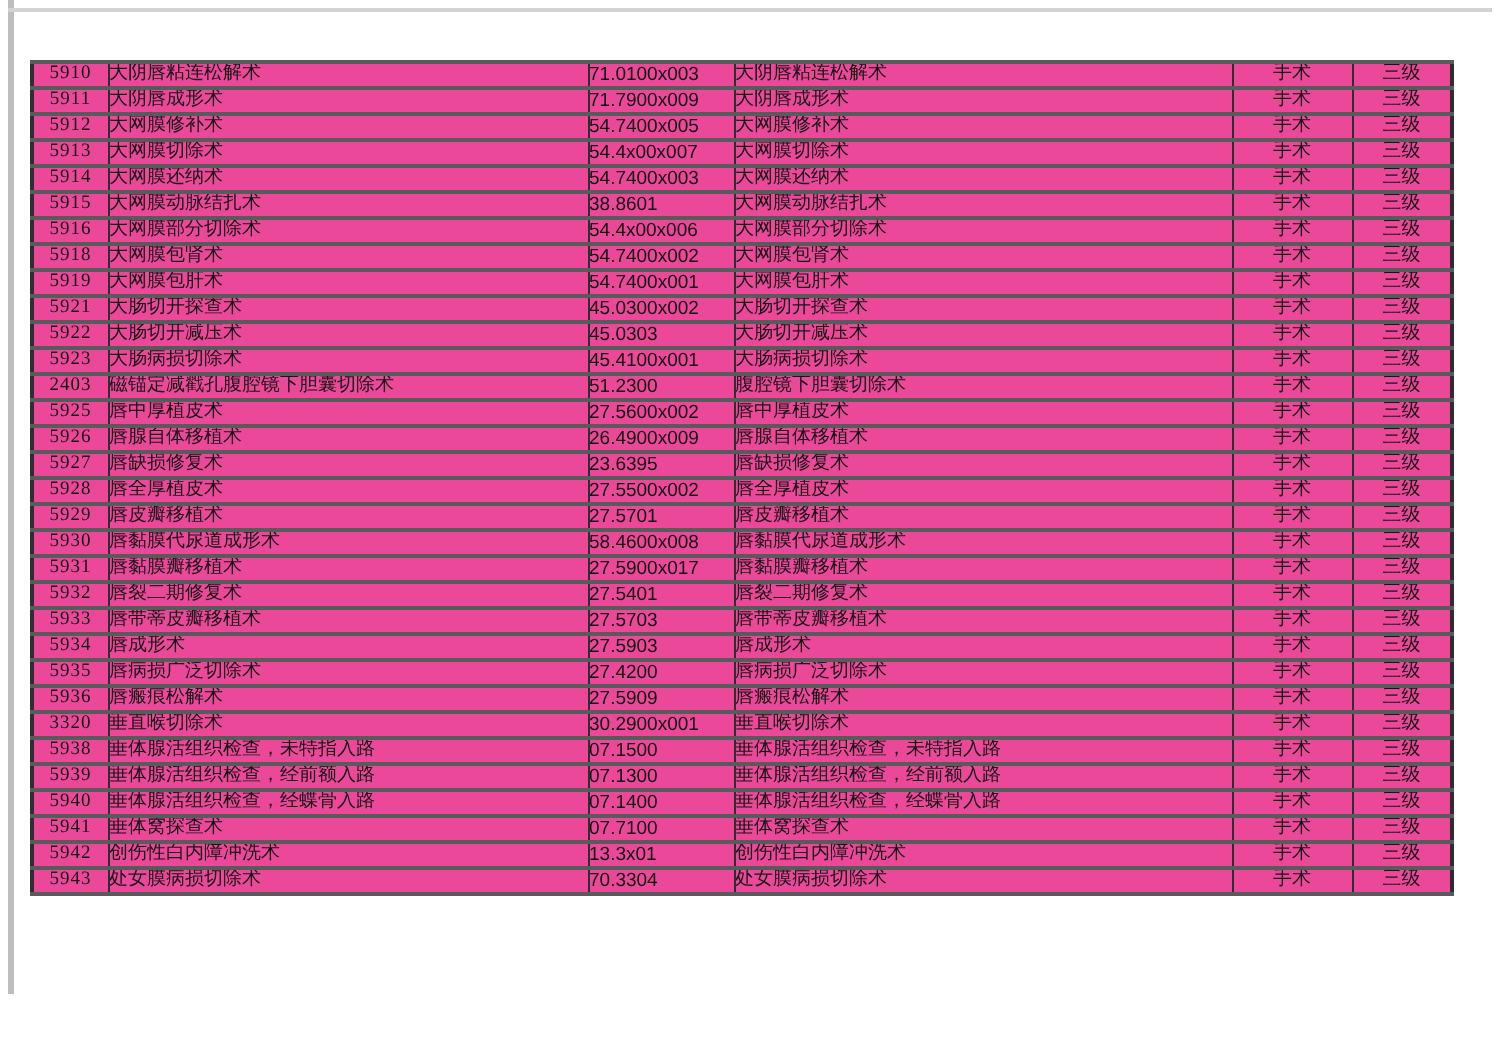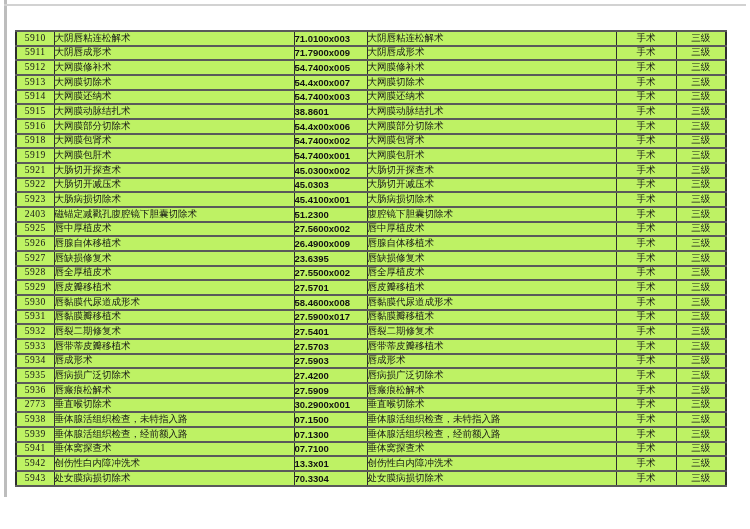--- a/index.html
+++ b/index.html
@@ -32,24 +32,24 @@
     top: 4px;
     width: 742px;
     height: 2px;
     background: #d2d2d2;
   }
   table.proc-table {
     position: absolute;
     left: 15px;
     top: 30px;
     width: 710px;
-    height: 457px;
+    height: 405px;
     border-collapse: collapse;
     table-layout: fixed;
-    background: #bef264;
+    background: #ec4899;
   }
   table.proc-table col.c-id    { width: 38px; }
   table.proc-table col.c-name  { width: 240px; }
   table.proc-table col.c-code  { width: 73px; }
   table.proc-table col.c-name2 { width: 249px; }
   table.proc-table col.c-cat   { width: 60px; }
   table.proc-table col.c-lvl   { width: 50px; }
   table.proc-table {
     border: 2px solid #2e2e2e;
   }
@@ -73,21 +73,21 @@
   }
   td.cell-name, td.cell-name2 {
     text-align: left;
     padding-left: 5px;
   }
   td.cell-code {
     text-align: left;
     padding-left: 4px;
     font-family: "Liberation Sans", sans-serif;
     font-size: 9px;
-    font-weight: 700;
+    font-weight: 400;
     color: #111111;
   }
   td.cell-cat, td.cell-lvl {
     text-align: center;
   }
 </style>
 </head>
 <body>
 
 <div class="page">
@@ -298,40 +298,48 @@
         </tr>
         <tr>
           <td class="cell-id">5936</td>
           <td class="cell-name">唇瘢痕松解术</td>
           <td class="cell-code">27.5909</td>
           <td class="cell-name2">唇瘢痕松解术</td>
           <td class="cell-cat">手术</td>
           <td class="cell-lvl">三级</td>
         </tr>
         <tr>
-          <td class="cell-id">2773</td>
+          <td class="cell-id">3320</td>
           <td class="cell-name">垂直喉切除术</td>
           <td class="cell-code">30.2900x001</td>
           <td class="cell-name2">垂直喉切除术</td>
           <td class="cell-cat">手术</td>
           <td class="cell-lvl">三级</td>
         </tr>
         <tr>
           <td class="cell-id">5938</td>
           <td class="cell-name">垂体腺活组织检查，未特指入路</td>
           <td class="cell-code">07.1500</td>
           <td class="cell-name2">垂体腺活组织检查，未特指入路</td>
           <td class="cell-cat">手术</td>
           <td class="cell-lvl">三级</td>
         </tr>
         <tr>
           <td class="cell-id">5939</td>
           <td class="cell-name">垂体腺活组织检查，经前额入路</td>
           <td class="cell-code">07.1300</td>
           <td class="cell-name2">垂体腺活组织检查，经前额入路</td>
+          <td class="cell-cat">手术</td>
+          <td class="cell-lvl">三级</td>
+        </tr>
+        <tr>
+          <td class="cell-id">5940</td>
+          <td class="cell-name">垂体腺活组织检查，经蝶骨入路</td>
+          <td class="cell-code">07.1400</td>
+          <td class="cell-name2">垂体腺活组织检查，经蝶骨入路</td>
           <td class="cell-cat">手术</td>
           <td class="cell-lvl">三级</td>
         </tr>
         <tr>
           <td class="cell-id">5941</td>
           <td class="cell-name">垂体窝探查术</td>
           <td class="cell-code">07.7100</td>
           <td class="cell-name2">垂体窝探查术</td>
           <td class="cell-cat">手术</td>
           <td class="cell-lvl">三级</td>

